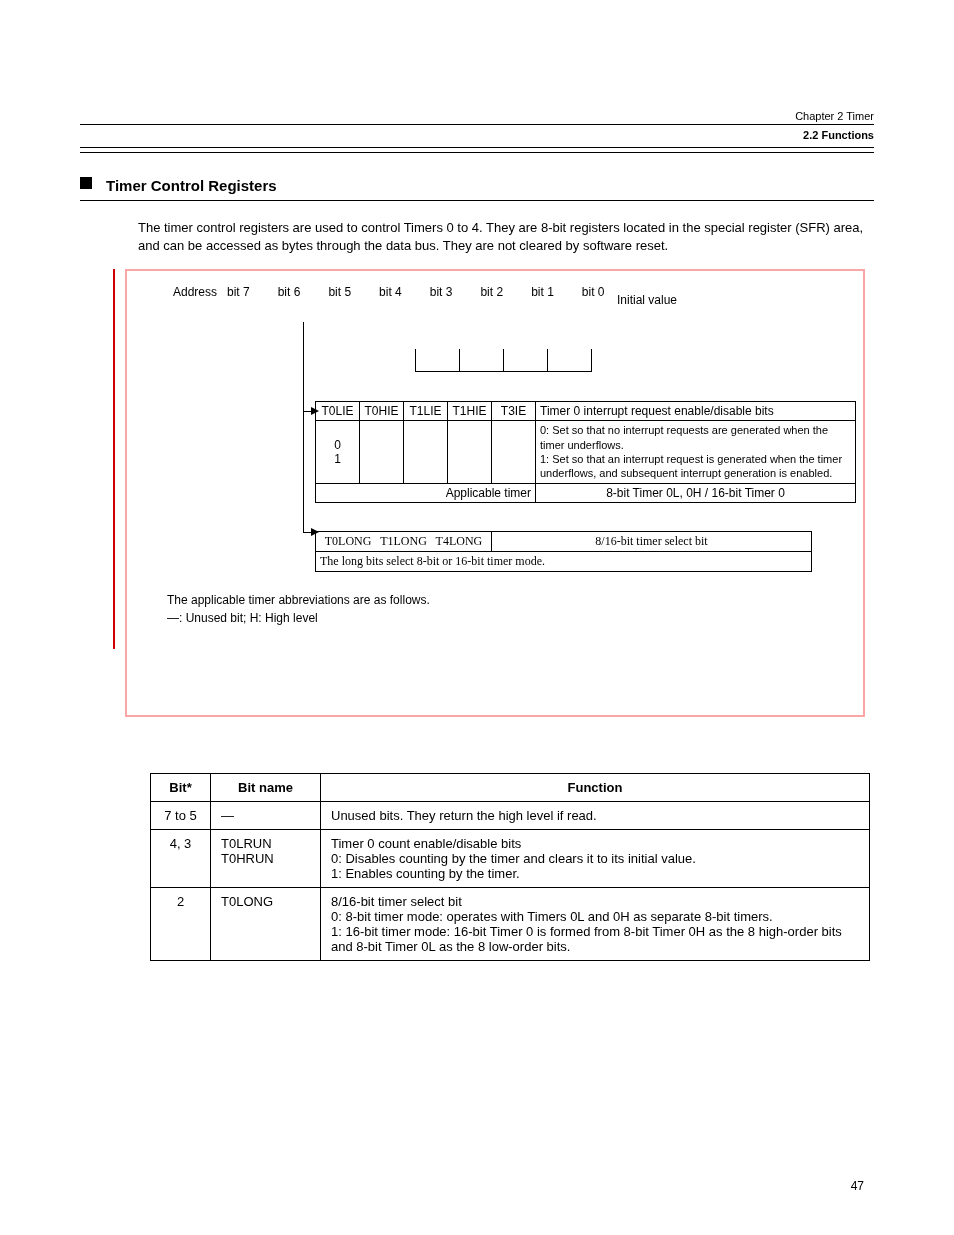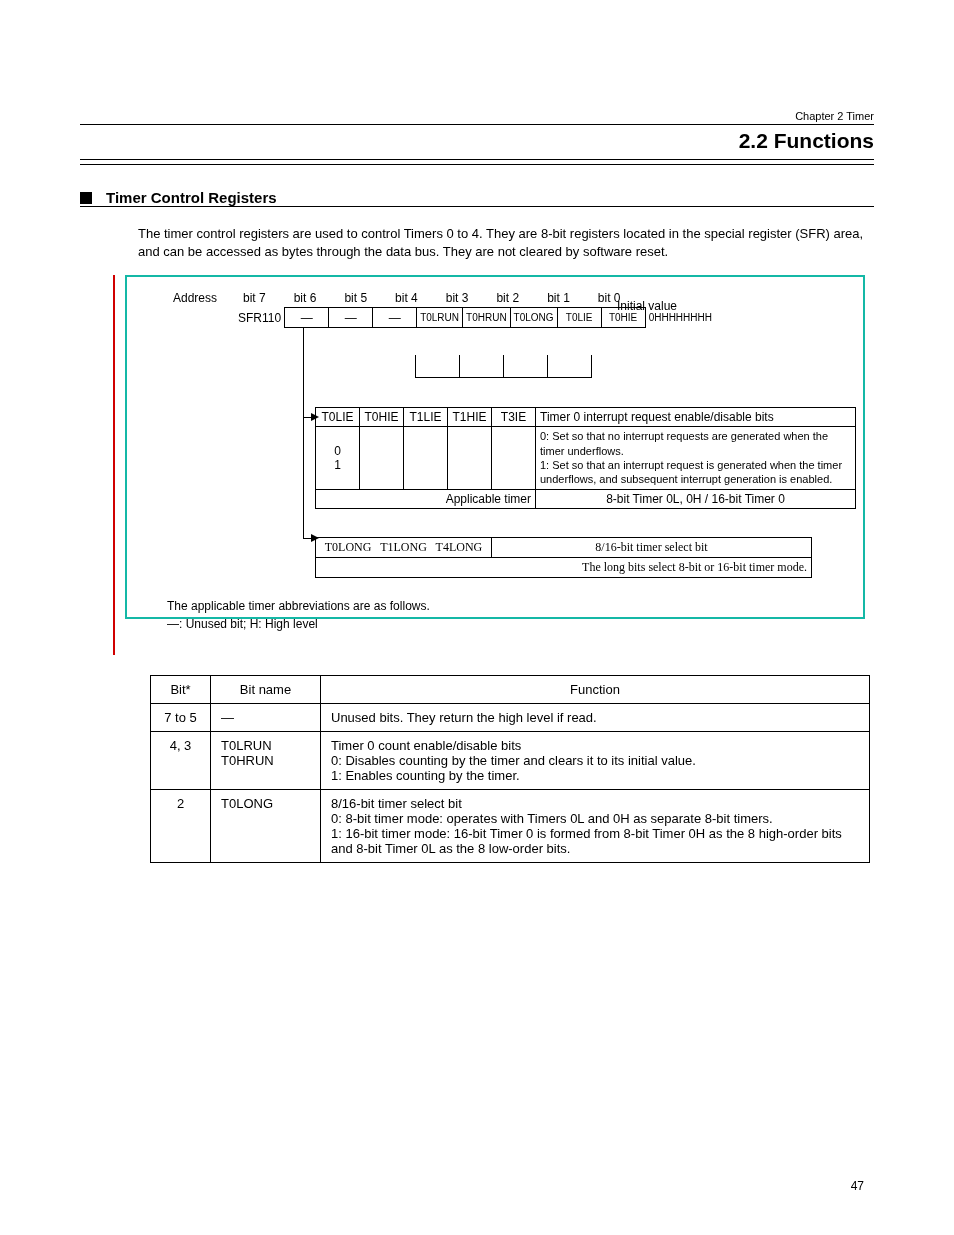--- a/index.html
+++ b/index.html
@@ -17,33 +17,33 @@
   }
   .header-block {
     margin-bottom: 6px;
     text-align: right;
   }
   .chapter-line {
     font-size: 11px;
     margin-bottom: 2px;
   }
   .section-line {
-    font-size: 21px;
+    font-size: 11px;
     font-weight: bold;
     border-top: 1.5px solid #000;
     border-bottom: 1px solid #000;
     padding: 4px 0 6px 0;
     margin-bottom: 4px;
   }
   .rule-thin { border-top: 1px solid #000; height:0; }
   .subhead-row {
     border-bottom: 1px solid #000;
-    padding: 18px 0 0 0;
+    padding: 18px 0 6px 0;
     display: flex;
-    align-items: center;
+    align-items: flex-start;
     font-size: 15px;
     font-weight: bold;
   }
   .black-square {
     width: 12px; height: 12px; background:#000; margin-right: 14px;
   }
   .intro-text {
     font-size: 13px;
     margin: 18px 0 14px 58px;
     line-height: 1.4;
@@ -56,33 +56,33 @@
   }
   .redbar {
     position: absolute;
     left: -12px;
     top: 0;
     width: 2px;
     height: 380px;
     background: #d00000;
   }
   .diagram-box {
-    border: 2px solid #14b8a6;
+    border: 2px solid #fca5a5;
     width: 740px;
-    height: 344px;
+    height: 448px;
     position: relative;
     font-size: 12px;
   }
   .addr-label {
     position: absolute;
     top: 14px; left: 46px;
   }
   .bit-row {
     position: absolute;
-    top: 14px; left: 116px;
+    top: 14px; left: 100px;
     display: flex;
     gap: 28px;
   }
   .top-table {
     position: absolute;
     top: 30px; left: 108px;
     border-collapse: collapse;
   }
   .top-table td {
     border: 1px solid #000;
@@ -162,21 +162,21 @@
     border-collapse: collapse;
     font-size: 13px;
     width: 720px;
   }
   .bittable th, .bittable td {
     border: 1px solid #000;
     padding: 6px 10px;
     text-align: left;
     vertical-align: top;
   }
-  .bittable th { font-weight: normal; text-align:center; }
+  .bittable th { font-weight: bold; text-align:center; }
   .bittable .bitcol { width: 60px; text-align:center; }
   .bittable .namecol { width: 110px; }
 
   .pagenum {
     position: absolute;
     bottom: 42px;
     right: 90px;
     font-size: 12px;
   }
 </style>
@@ -208,36 +208,20 @@
         <span>bit 6</span>
         <span>bit 5</span>
         <span>bit 4</span>
         <span>bit 3</span>
         <span>bit 2</span>
         <span>bit 1</span>
         <span>bit 0</span>
       </div>
       <div class="initlabel">Initial value</div>
 
-      <table class="top-table">
-        <tbody>
-            <tr>
-          <td style="border:none;border-right:1px solid #000;">SFR110</td>
-          <td>—</td>
-          <td>—</td>
-          <td>—</td>
-          <td style="font-size:10px">T0LRUN</td>
-          <td style="font-size:10px">T0HRUN</td>
-          <td style="font-size:10px">T0LONG</td>
-          <td style="font-size:10px">T0LIE</td>
-          <td style="font-size:10px">T0HIE</td>
-          <td style="border:none;border-left:1px solid #000;font-size:10px">0HHHHHHHH</td>
-        </tr>
-      </tbody>
-        </table>
 
       <table class="stub-row">
         <tbody>
             <tr>
               <td></td>
               <td></td>
               <td></td>
               <td></td>
             </tr>
       </tbody>
@@ -278,21 +262,21 @@
       </tbody>
         </table>
 
       <table class="low-table">
         <tbody>
             <tr>
           <td class="narrow" colspan="3" style="width:176px;text-align:center;">T0LONG &nbsp; T1LONG &nbsp; T4LONG</td>
           <td class="wide">8/16-bit timer select bit</td>
         </tr>
         <tr>
-          <td colspan="4" style="text-align:right;">The long bits select 8-bit or 16-bit timer mode.</td>
+          <td colspan="4" style="text-align:left;">The long bits select 8-bit or 16-bit timer mode.</td>
         </tr>
       </tbody>
         </table>
 
       <div class="legend">
         <div>The applicable timer abbreviations are as follows.</div>
         <div>—: Unused bit; H: High level</div>
       </div>
     </div>
   </div>

